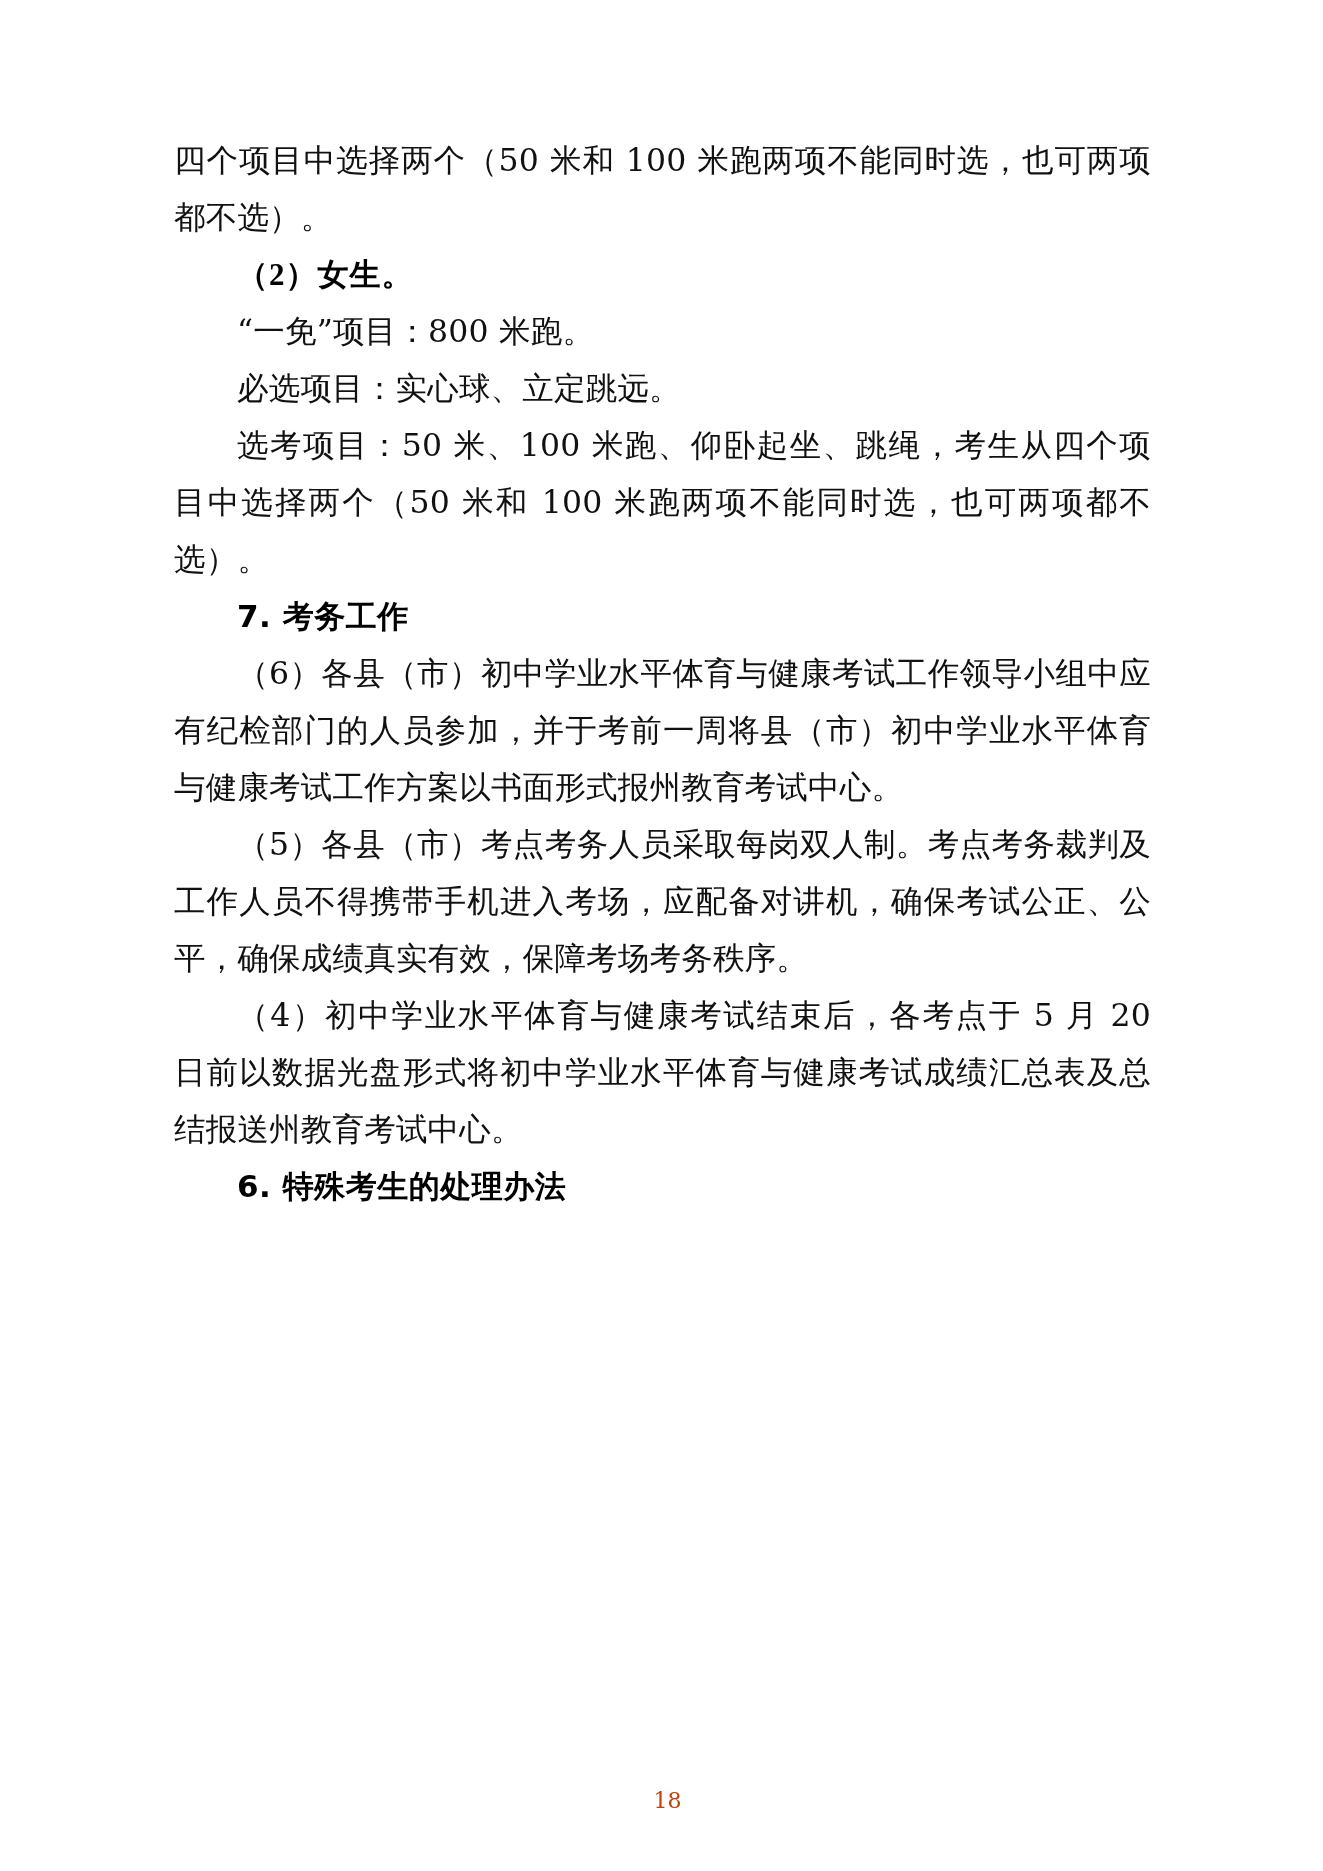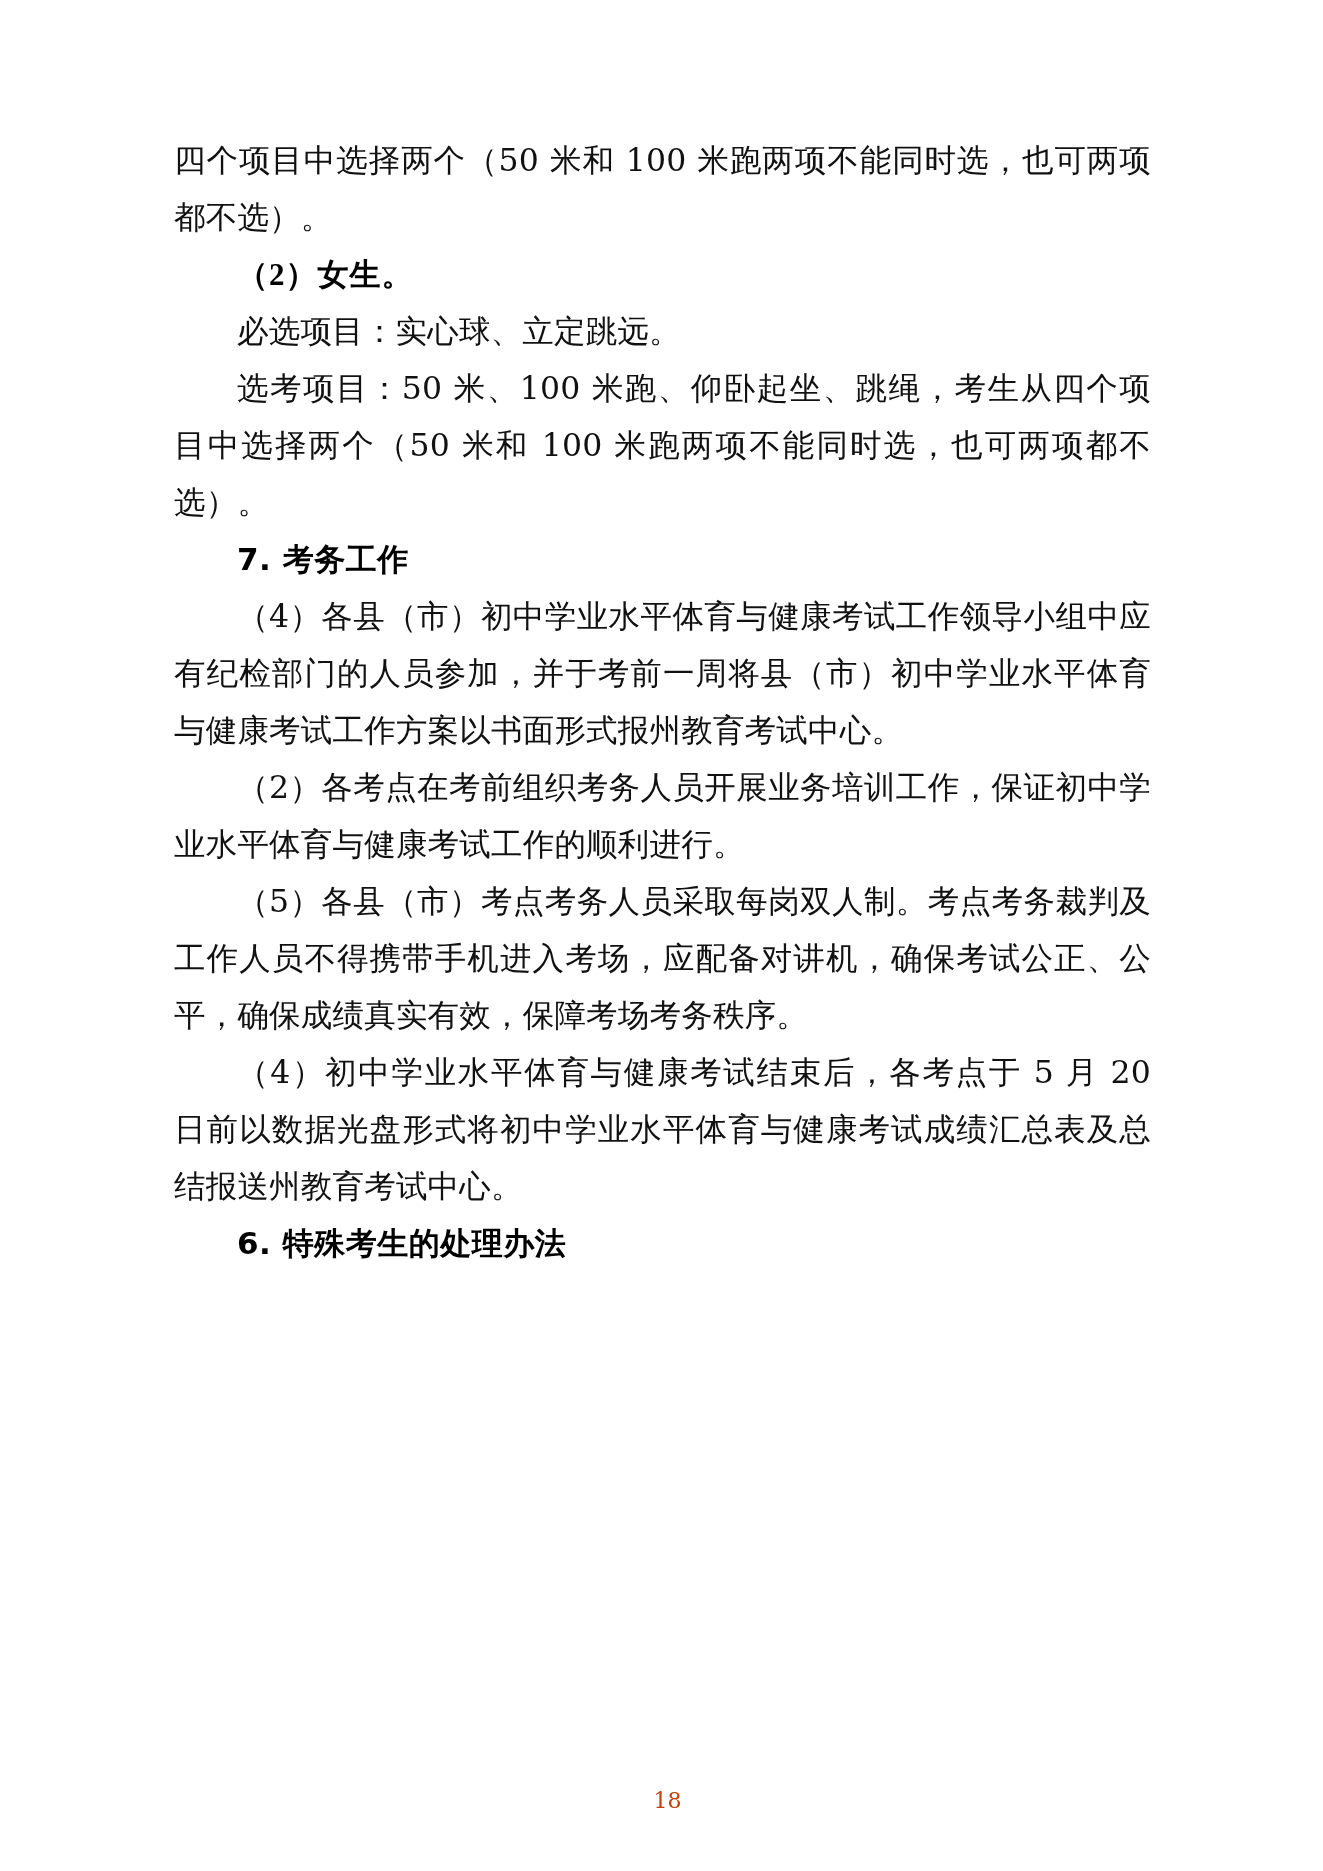--- a/index.html
+++ b/index.html
@@ -67,30 +67,30 @@
 </style>
 </head>
 <body>
 
 <div class="page">
 
   <p class="body-text">四个项目中选择两个（50 米和 100 米跑两项不能同时选，也可两项都不选）。</p>
 
   <p class="sub-bold">（2）女生。</p>
 
+  <p class="body-text indent">“一免”项目：800 米跑。</p>
 
   <p class="body-text indent">必选项目：实心球、立定跳远。</p>
 
   <p class="body-text indent">选考项目：50 米、100 米跑、仰卧起坐、跳绳，考生从四个项目中选择两个（50 米和 100 米跑两项不能同时选，也可两项都不选）。</p>
 
   <p class="heading">7. 考务工作</p>
 
-  <p class="body-text indent">（4）各县（市）初中学业水平体育与健康考试工作领导小组中应有纪检部门的人员参加，并于考前一周将县（市）初中学业水平体育与健康考试工作方案以书面形式报州教育考试中心。</p>
+  <p class="body-text indent">（6）各县（市）初中学业水平体育与健康考试工作领导小组中应有纪检部门的人员参加，并于考前一周将县（市）初中学业水平体育与健康考试工作方案以书面形式报州教育考试中心。</p>
 
-  <p class="body-text indent">（2）各考点在考前组织考务人员开展业务培训工作，保证初中学业水平体育与健康考试工作的顺利进行。</p>
 
   <p class="body-text indent">（5）各县（市）考点考务人员采取每岗双人制。考点考务裁判及工作人员不得携带手机进入考场，应配备对讲机，确保考试公正、公平，确保成绩真实有效，保障考场考务秩序。</p>
 
   <p class="body-text indent">（4）初中学业水平体育与健康考试结束后，各考点于 5 月 20 日前以数据光盘形式将初中学业水平体育与健康考试成绩汇总表及总结报送州教育考试中心。</p>
 
   <p class="heading">6. 特殊考生的处理办法</p>
 
 
   <div class="page-number">18</div>
 </div>

